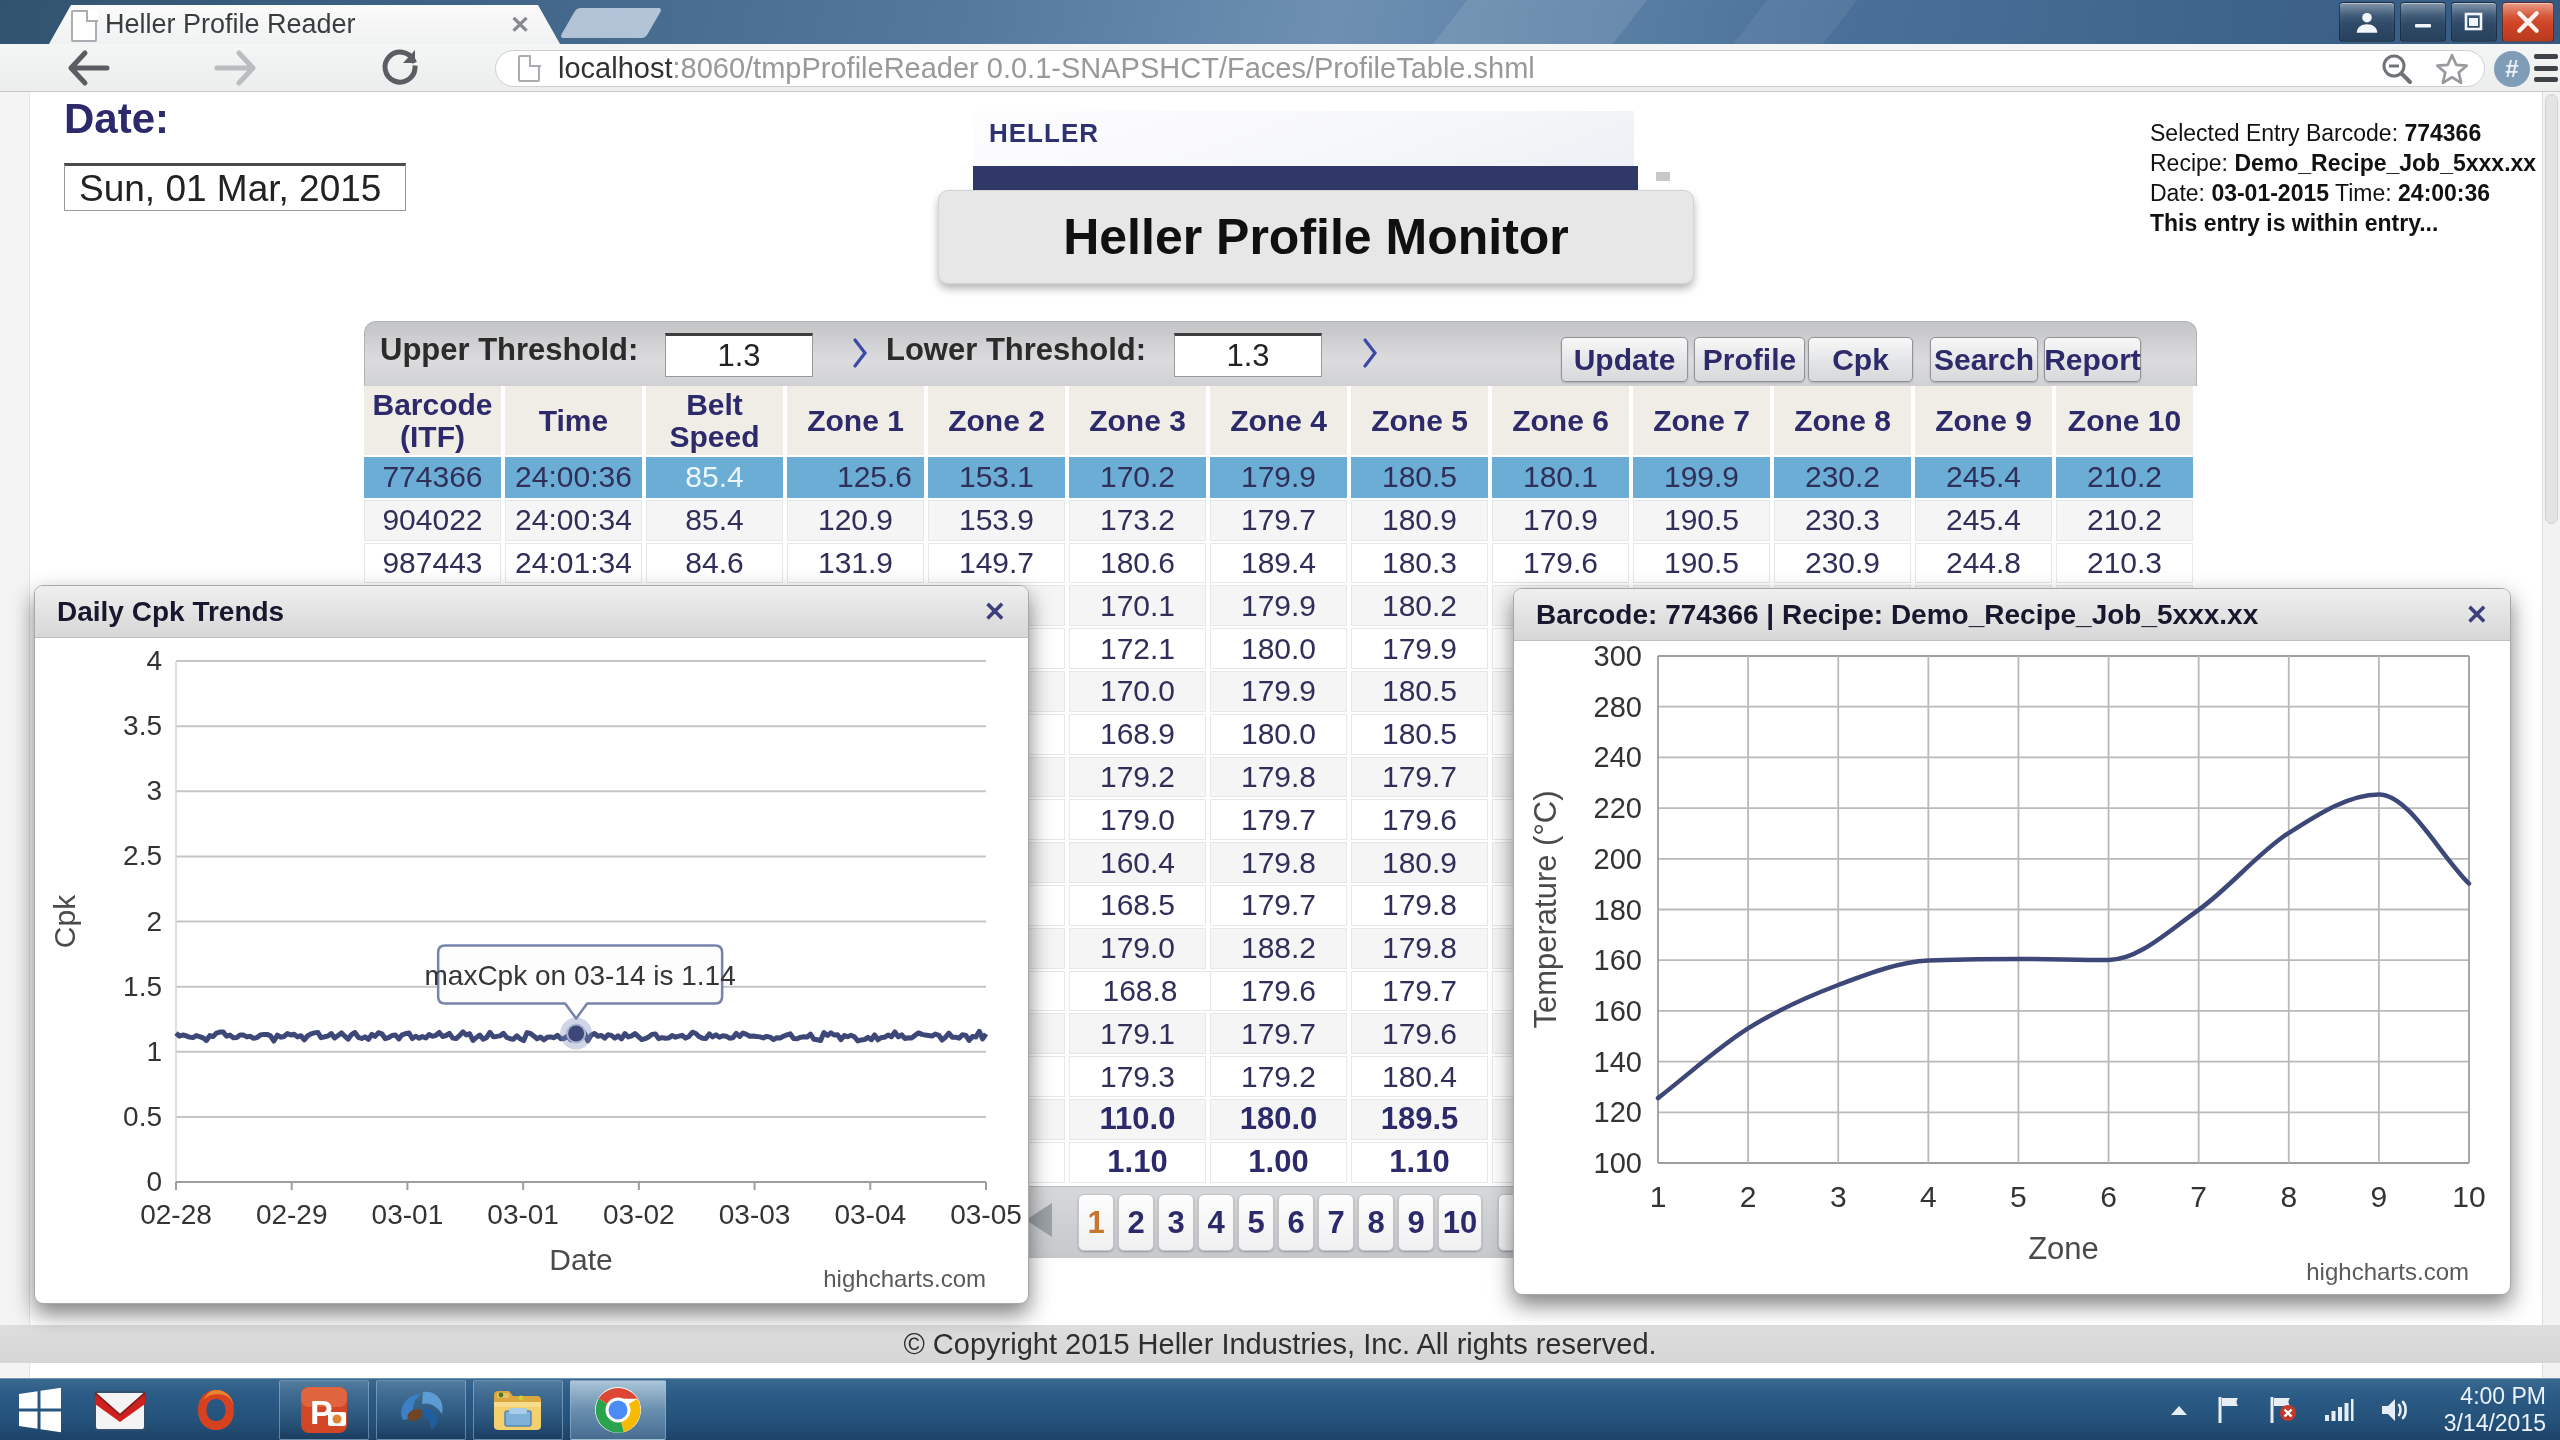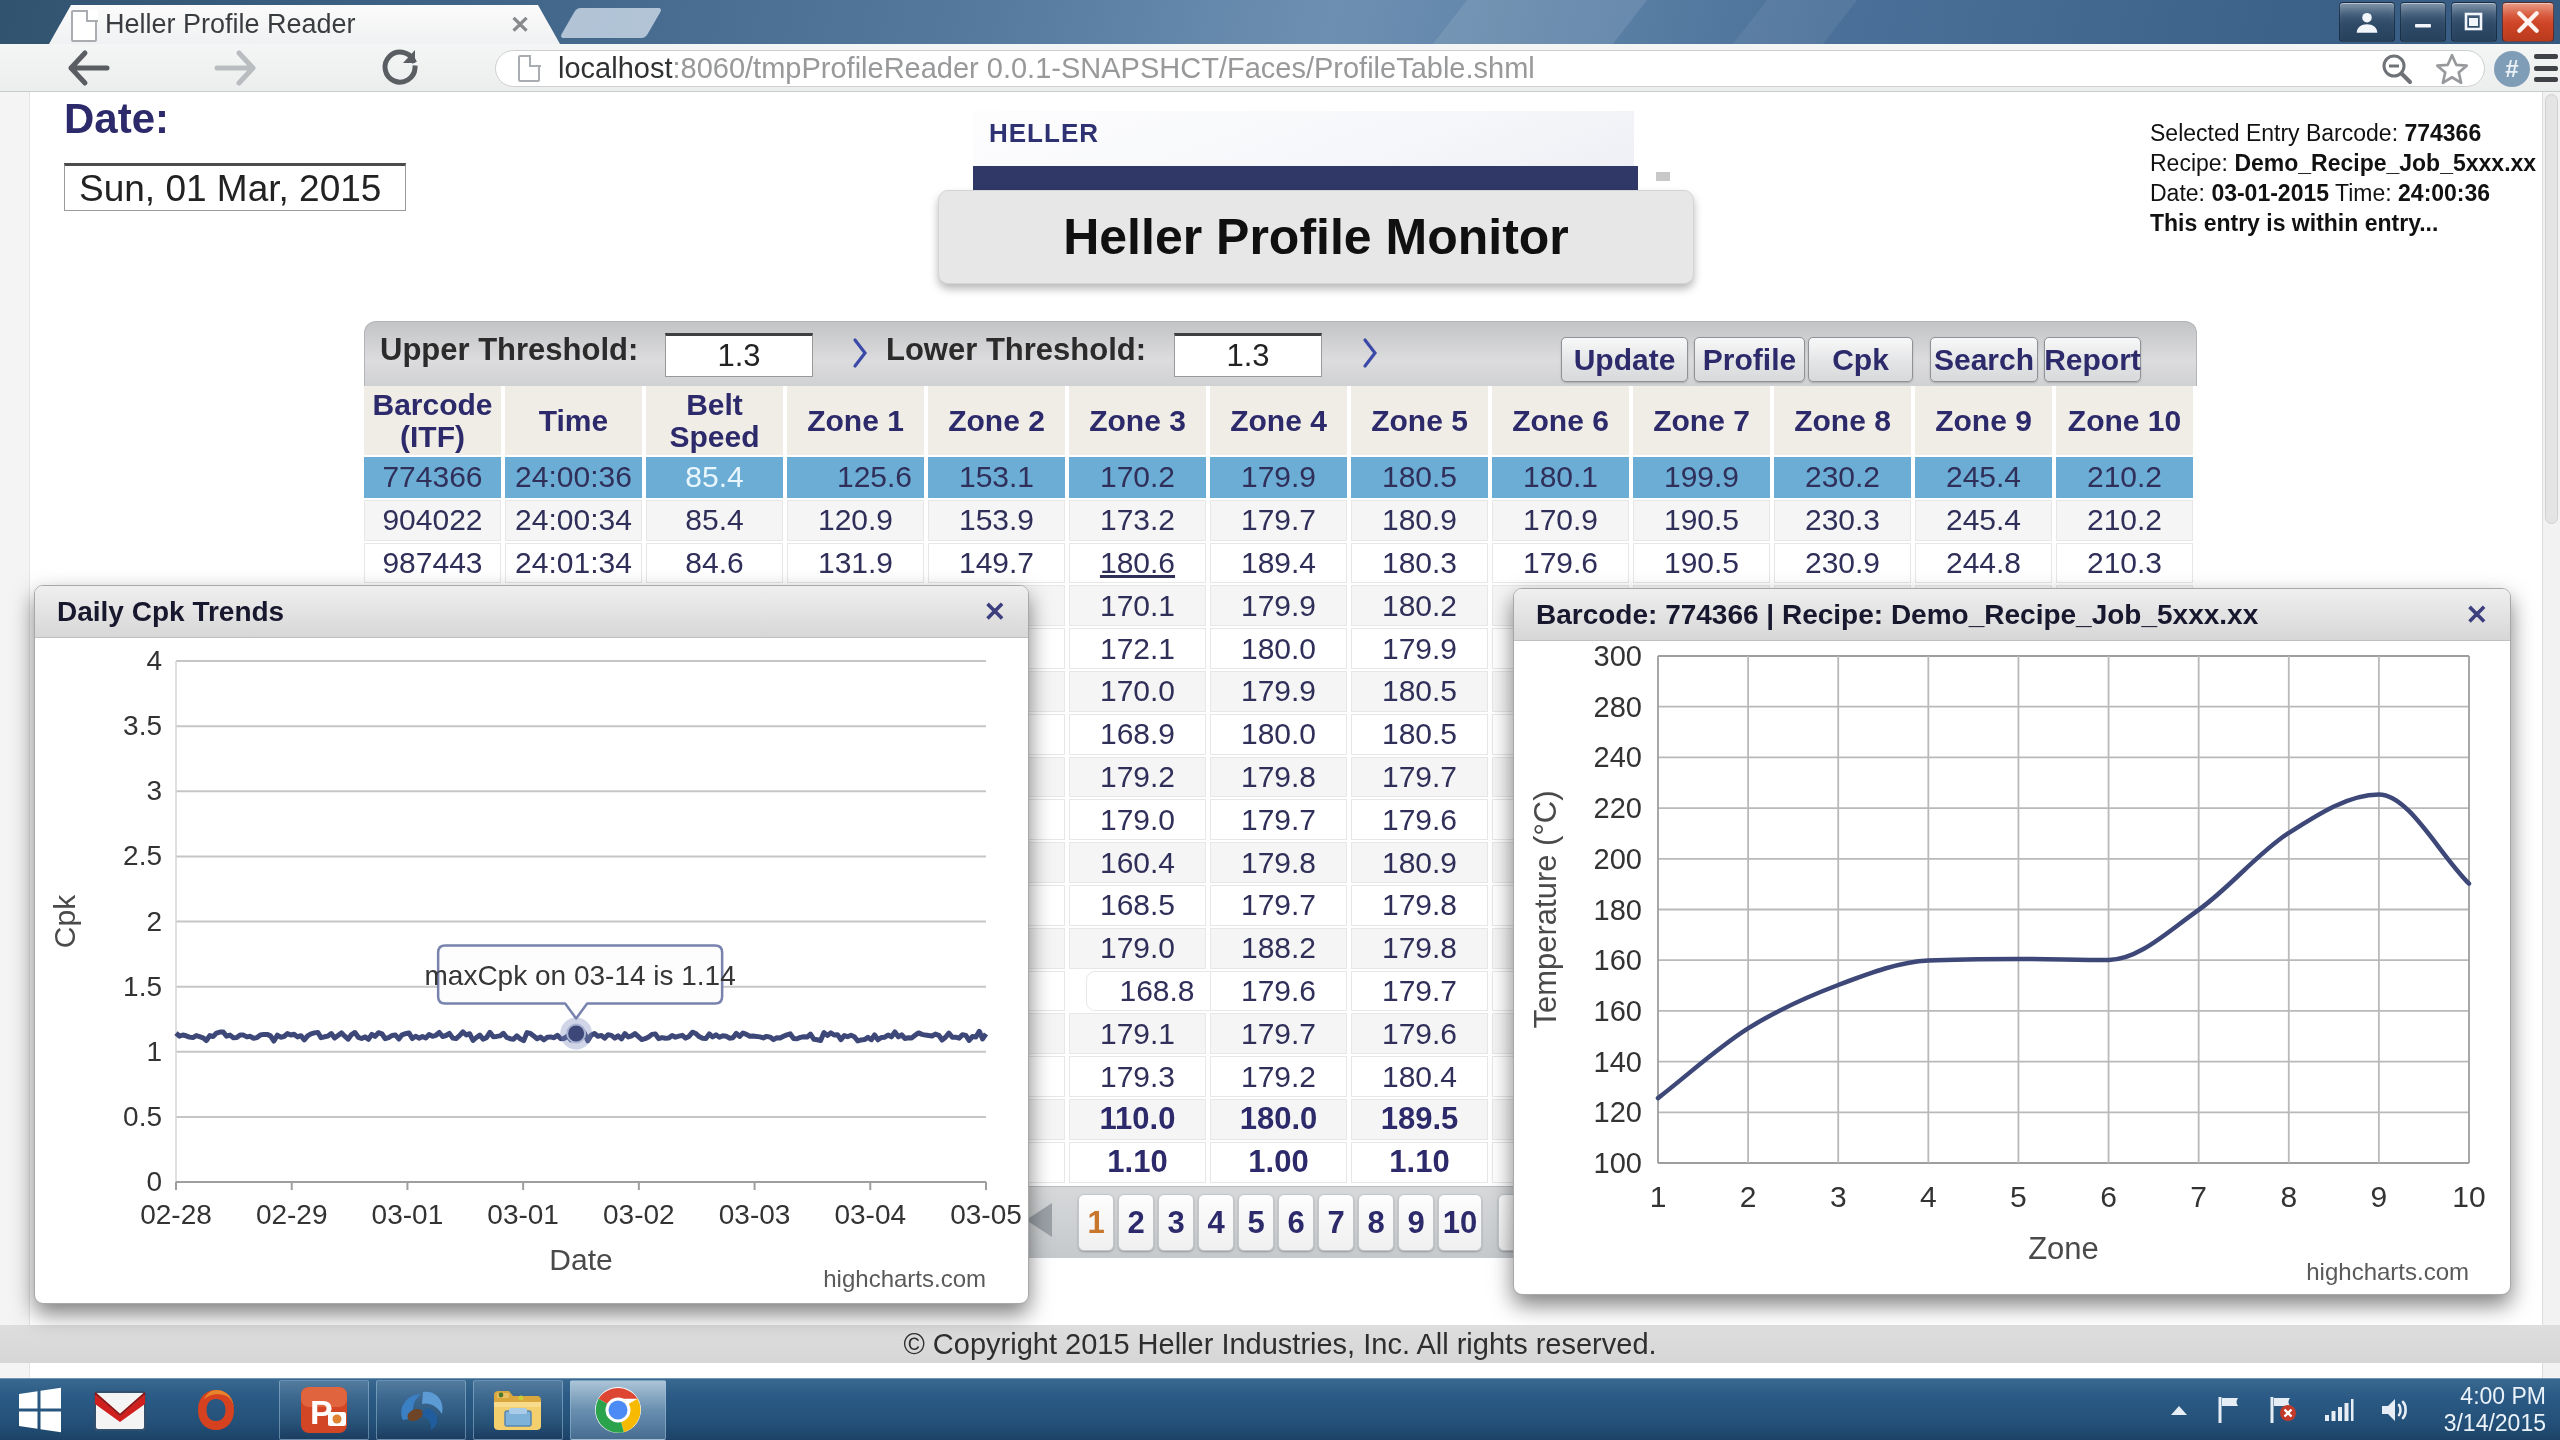--- a/index.html
+++ b/index.html
@@ -284,21 +284,21 @@
       <div class="tcell bcell" style="left: 1410px; width: 137px;">230.3</div>
       <div class="tcell bcell" style="left: 1551px; width: 137px;">245.4</div>
       <div class="tcell bcell" style="left: 1692px; width: 137px;">210.2</div>
     </div>
     <div class="trow" style="top: 156.6px; height: 40.8px;">
       <div class="tcell bcell" style="left: 0px; width: 137px;">987443</div>
       <div class="tcell bcell" style="left: 141px; width: 137px;">24:01:34</div>
       <div class="tcell bcell" style="left: 282px; width: 137px;">84.6</div>
       <div class="tcell bcell" style="left: 423px; width: 137px;">131.9</div>
       <div class="tcell bcell" style="left: 564px; width: 137px;">149.7</div>
-      <div class="tcell bcell" style="left: 705px; width: 137px; text-decoration: underline;">180.6</div>
+      <div class="tcell bcell" style="left: 705px; width: 137px;">180.6</div>
       <div class="tcell bcell" style="left: 846px; width: 137px;">189.4</div>
       <div class="tcell bcell" style="left: 987px; width: 137px;">180.3</div>
       <div class="tcell bcell" style="left: 1128px; width: 137px;">179.6</div>
       <div class="tcell bcell" style="left: 1269px; width: 137px;">190.5</div>
       <div class="tcell bcell" style="left: 1410px; width: 137px;">230.9</div>
       <div class="tcell bcell" style="left: 1551px; width: 137px;">244.8</div>
       <div class="tcell bcell" style="left: 1692px; width: 137px;">210.3</div>
     </div>
     <div class="trow odd" style="top: 199.4px; height: 40.8px;">
       <div class="tcell bcell" style="left: 0px; width: 137px;"></div>
@@ -434,21 +434,21 @@
       <div class="tcell bcell" style="left: 1410px; width: 137px;"></div>
       <div class="tcell bcell" style="left: 1551px; width: 137px;"></div>
       <div class="tcell bcell" style="left: 1692px; width: 137px;"></div>
     </div>
     <div class="trow" style="top: 584.6px; height: 40.8px;">
       <div class="tcell bcell" style="left: 0px; width: 137px;"></div>
       <div class="tcell bcell" style="left: 141px; width: 137px;"></div>
       <div class="tcell bcell" style="left: 282px; width: 137px;"></div>
       <div class="tcell bcell" style="left: 423px; width: 137px;"></div>
       <div class="tcell bcell" style="left: 564px; width: 137px;"></div>
-      <div class="tcell bcell" style="left: 722px; width: 142px; border-radius: 9px;">168.8</div>
+      <div class="tcell bcell" style="left: 705px; width: 142px;">168.8</div>
       <div class="tcell bcell" style="left: 846px; width: 137px;">179.6</div>
       <div class="tcell bcell" style="left: 987px; width: 137px;">179.7</div>
       <div class="tcell bcell" style="left: 1128px; width: 137px;"></div>
       <div class="tcell bcell" style="left: 1269px; width: 137px;"></div>
       <div class="tcell bcell" style="left: 1410px; width: 137px;"></div>
       <div class="tcell bcell" style="left: 1551px; width: 137px;"></div>
       <div class="tcell bcell" style="left: 1692px; width: 137px;"></div>
     </div>
     <div class="trow odd" style="top: 627.4px; height: 40.8px;">
       <div class="tcell bcell" style="left: 0px; width: 137px;"></div>

